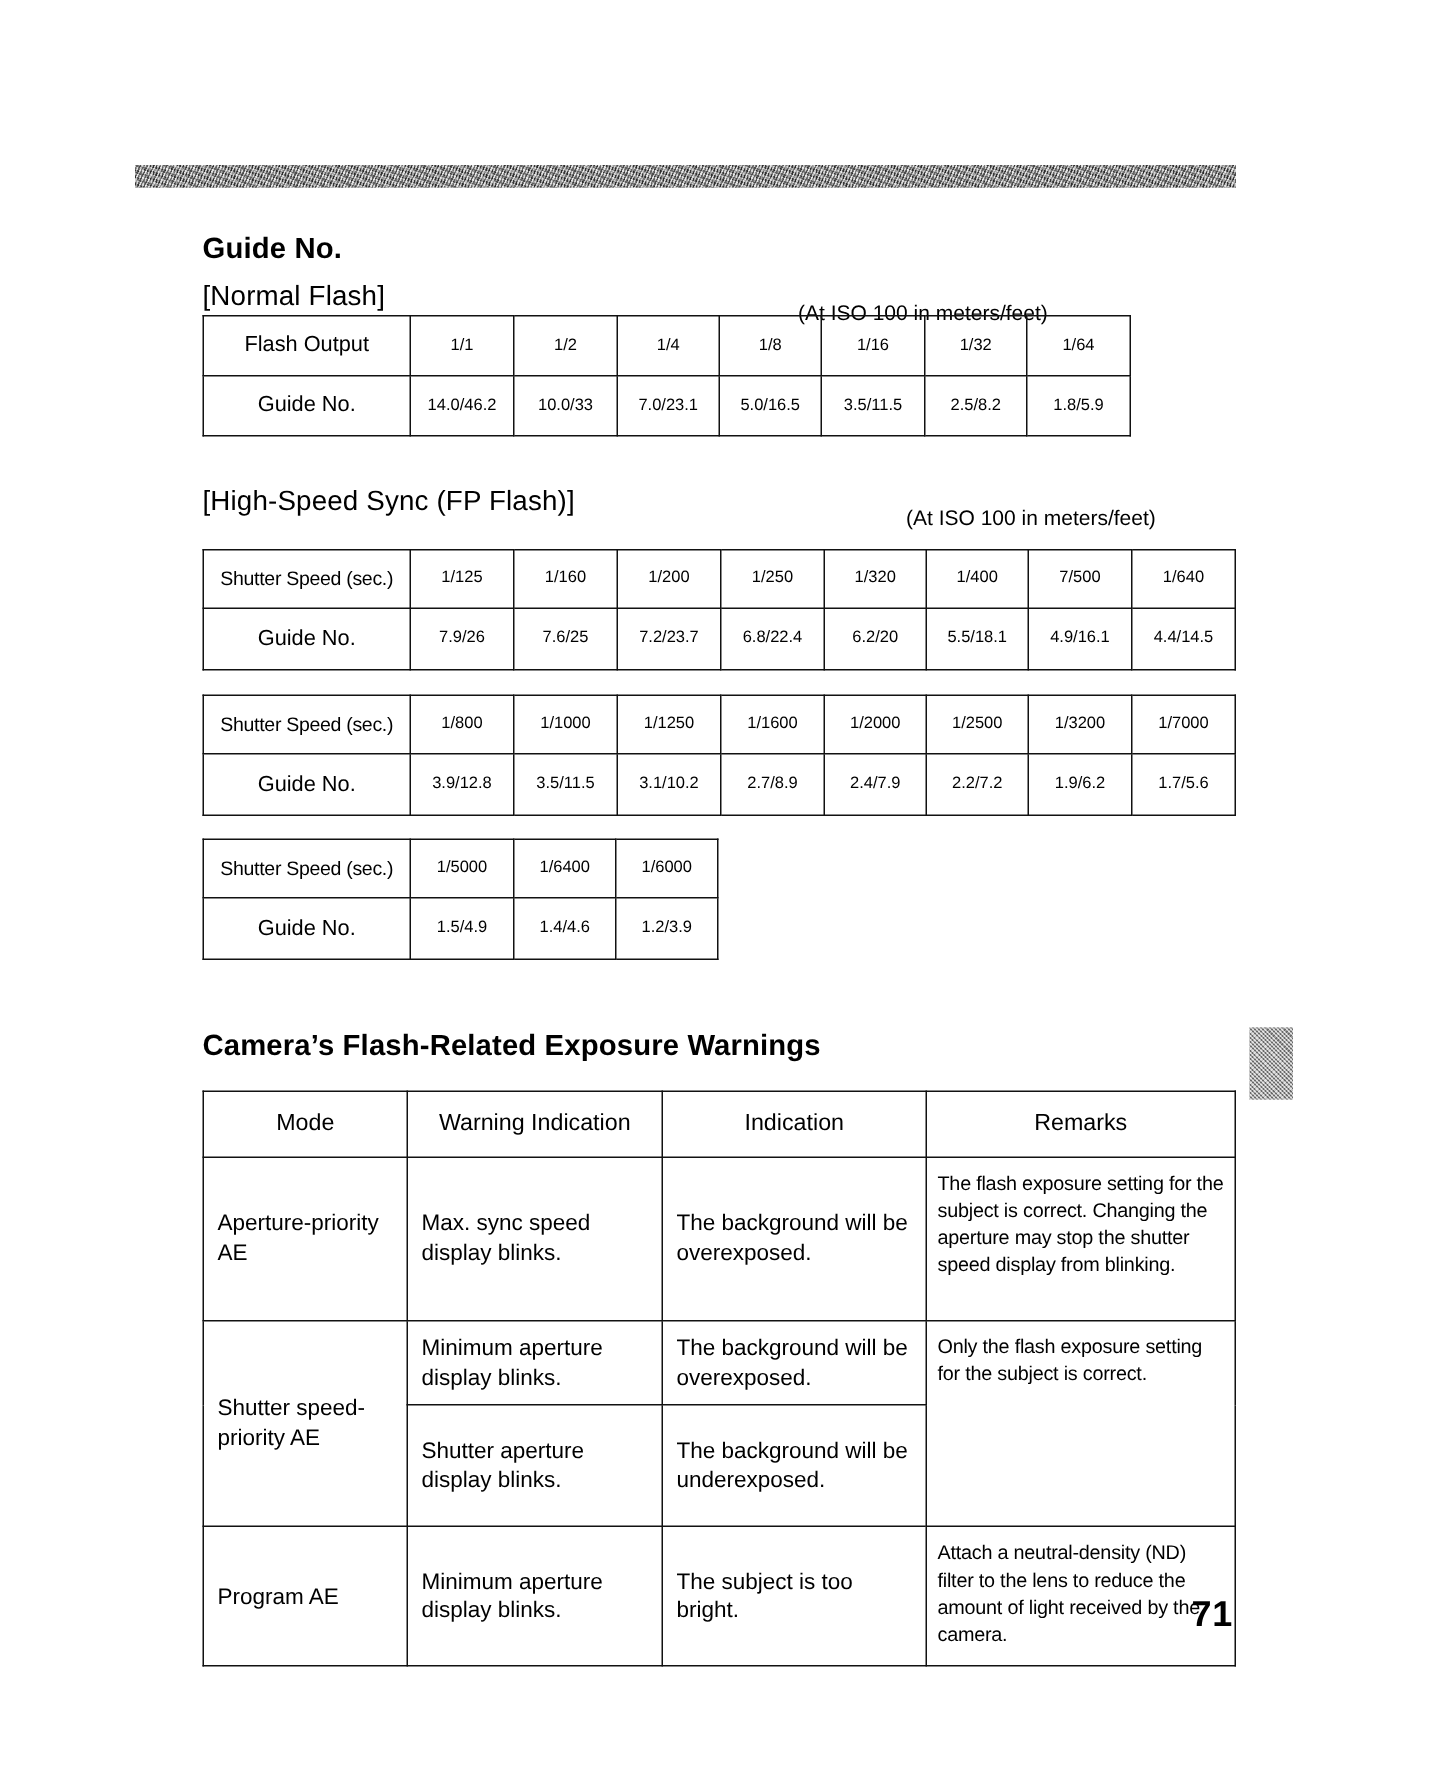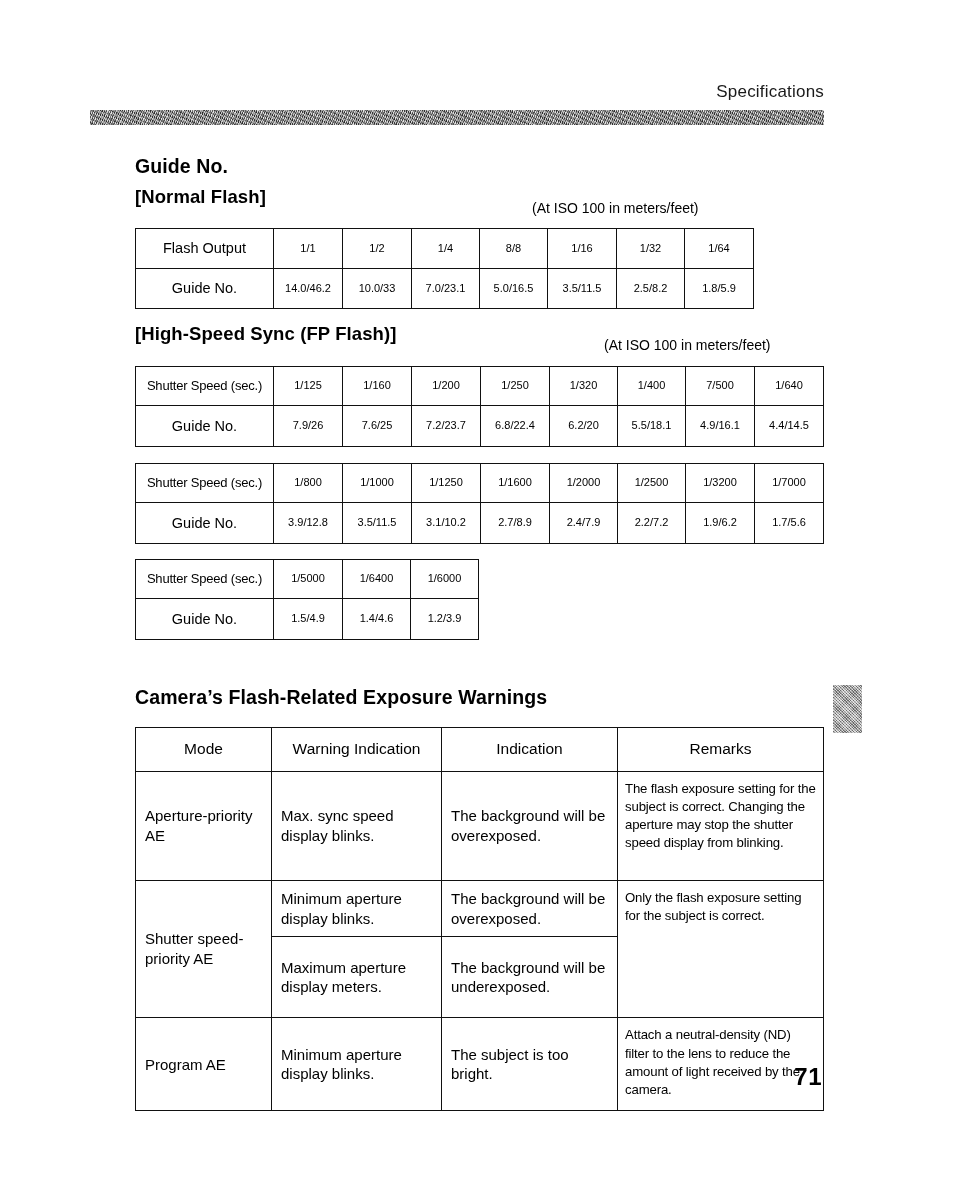--- a/index.html
+++ b/index.html
@@ -49,21 +49,21 @@
 
   
   .h-main {
     position: absolute;
     font-weight: bold;
     font-size: 19.5px;
     letter-spacing: .1px;
   }
   .h-sub {
     position: absolute;
-    font-weight: bold;
+    font-weight: normal;
     font-size: 18.5px;
     letter-spacing: .1px;
   }
   .iso-note {
     position: absolute;
     font-size: 14px;
   }
   .footnote {
     position: absolute;
     font-size: 14.5px;
@@ -148,45 +148,44 @@
     font-size: 24px;
     font-weight: bold;
     letter-spacing: .5px;
   }
 </style>
 </head>
 <body>
 
 <div class="page">
 
-  <div class="running-head">Specifications</div>
   <div class="head-band"></div>
 
   <div class="h-main" style="left:135px; top:155px;">Guide No.</div>
   <div class="h-sub" style="left:135px; top:186px;">[Normal Flash]</div>
   <div class="iso-note" style="left:532px; top:200px;">(At ISO 100 in meters/feet)</div>
 
-  <table class="grid" id="tbl-normal" style="left:135px; top:228px; width:618px;">
+  <table class="grid" id="tbl-normal" style="left:135px; top:210px; width:618px;">
     <colgroup>
       <col style="width:138px">
       <col style="width:69px">
         <col style="width:69px">
         <col style="width:68px">
       <col style="width:68px">
         <col style="width:69px">
         <col style="width:68px">
         <col style="width:69px">
     </colgroup>
     <tbody>
       <tr>
         <td class="label" style="height:39px">Flash Output</td>
         <td>1/1</td>
         <td>1/2</td>
         <td>1/4</td>
-        <td>8/8</td>
+        <td>1/8</td>
         <td>1/16</td>
         <td>1/32</td>
         <td>1/64</td>
       </tr>
       <tr>
         <td class="label" style="height:39px">Guide No.</td>
         <td>14.0/46.2</td>
         <td>10.0/33</td>
         <td>7.0/23.1</td>
         <td>5.0/16.5</td>
@@ -326,21 +325,21 @@
         <td class="remark">The flash exposure setting for the subject is correct. Changing the aperture may stop the shutter speed display from blinking.</td>
       </tr>
 
       <tr>
         <td rowspan="2" style="height:64px">Shutter speed-priority AE</td>
         <td>Minimum aperture display blinks.</td>
         <td>The background will be overexposed.</td>
         <td rowspan="2" class="remark mid">Only the flash exposure setting for the subject is correct.</td>
       </tr>
       <tr>
-        <td style="height:64px">Maximum aperture display meters.</td>
+        <td style="height:64px">Shutter aperture display blinks.</td>
         <td>The background will be underexposed.</td>
       </tr>
 
       <tr>
         <td style="height:76px">Program AE</td>
         <td>Minimum aperture display blinks.</td>
         <td>The subject is too bright.</td>
         <td class="remark">Attach a neutral-density (ND) filter to the lens to reduce the amount of light received by the camera.</td>
       </tr>
     </tbody>

